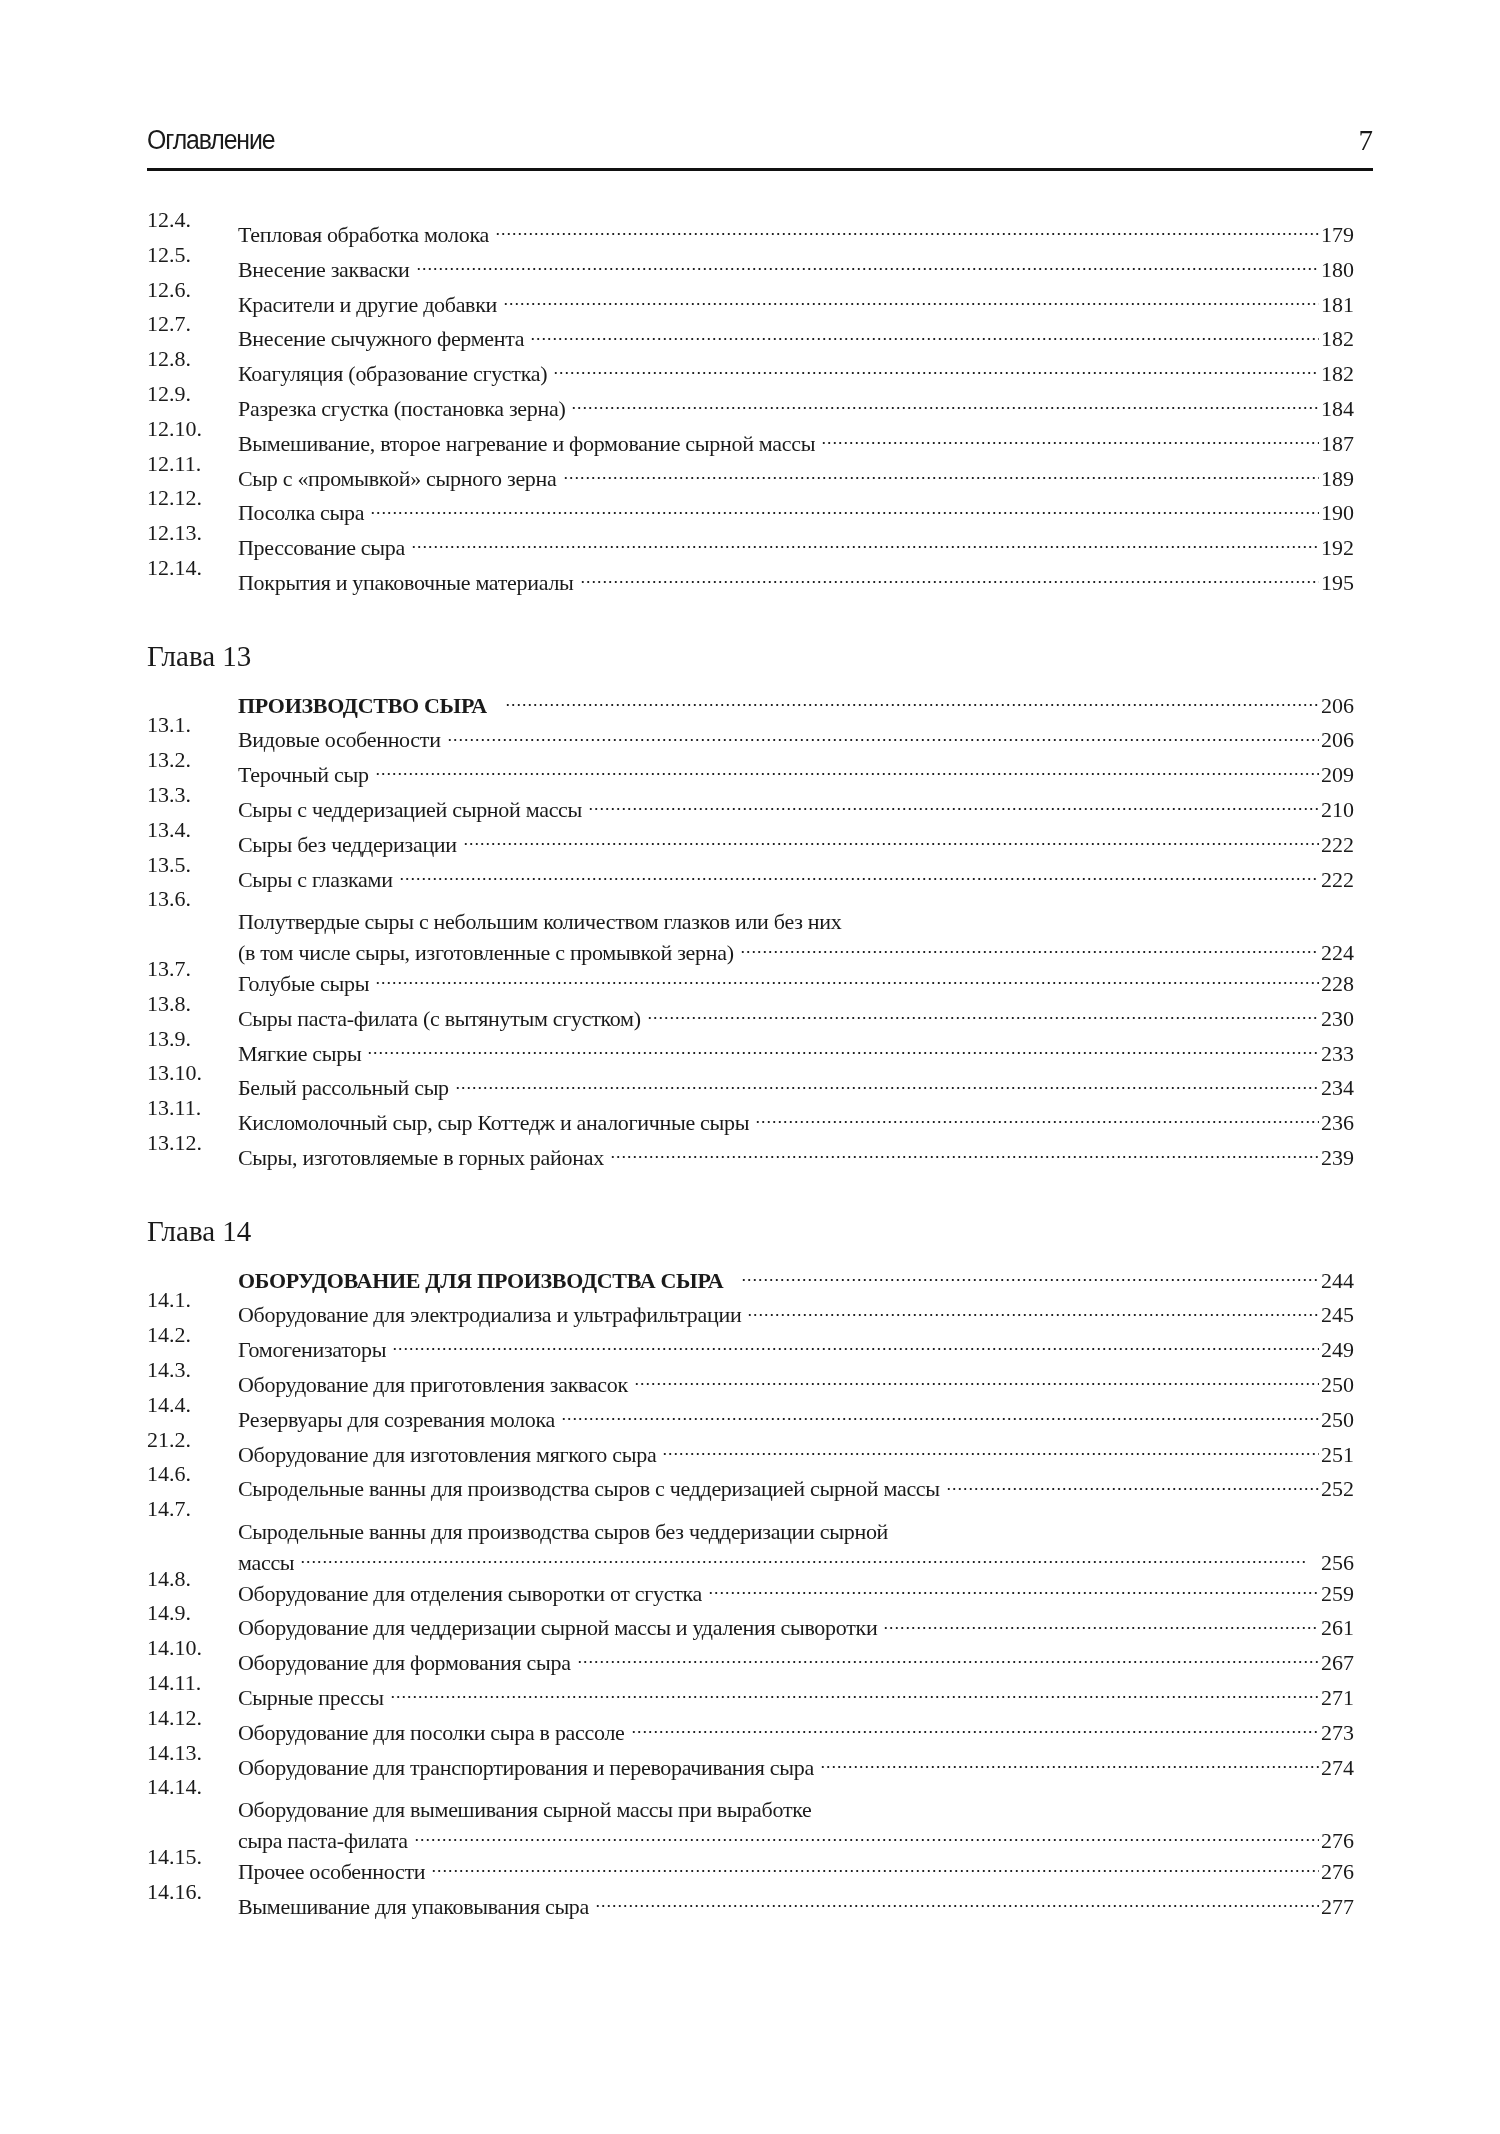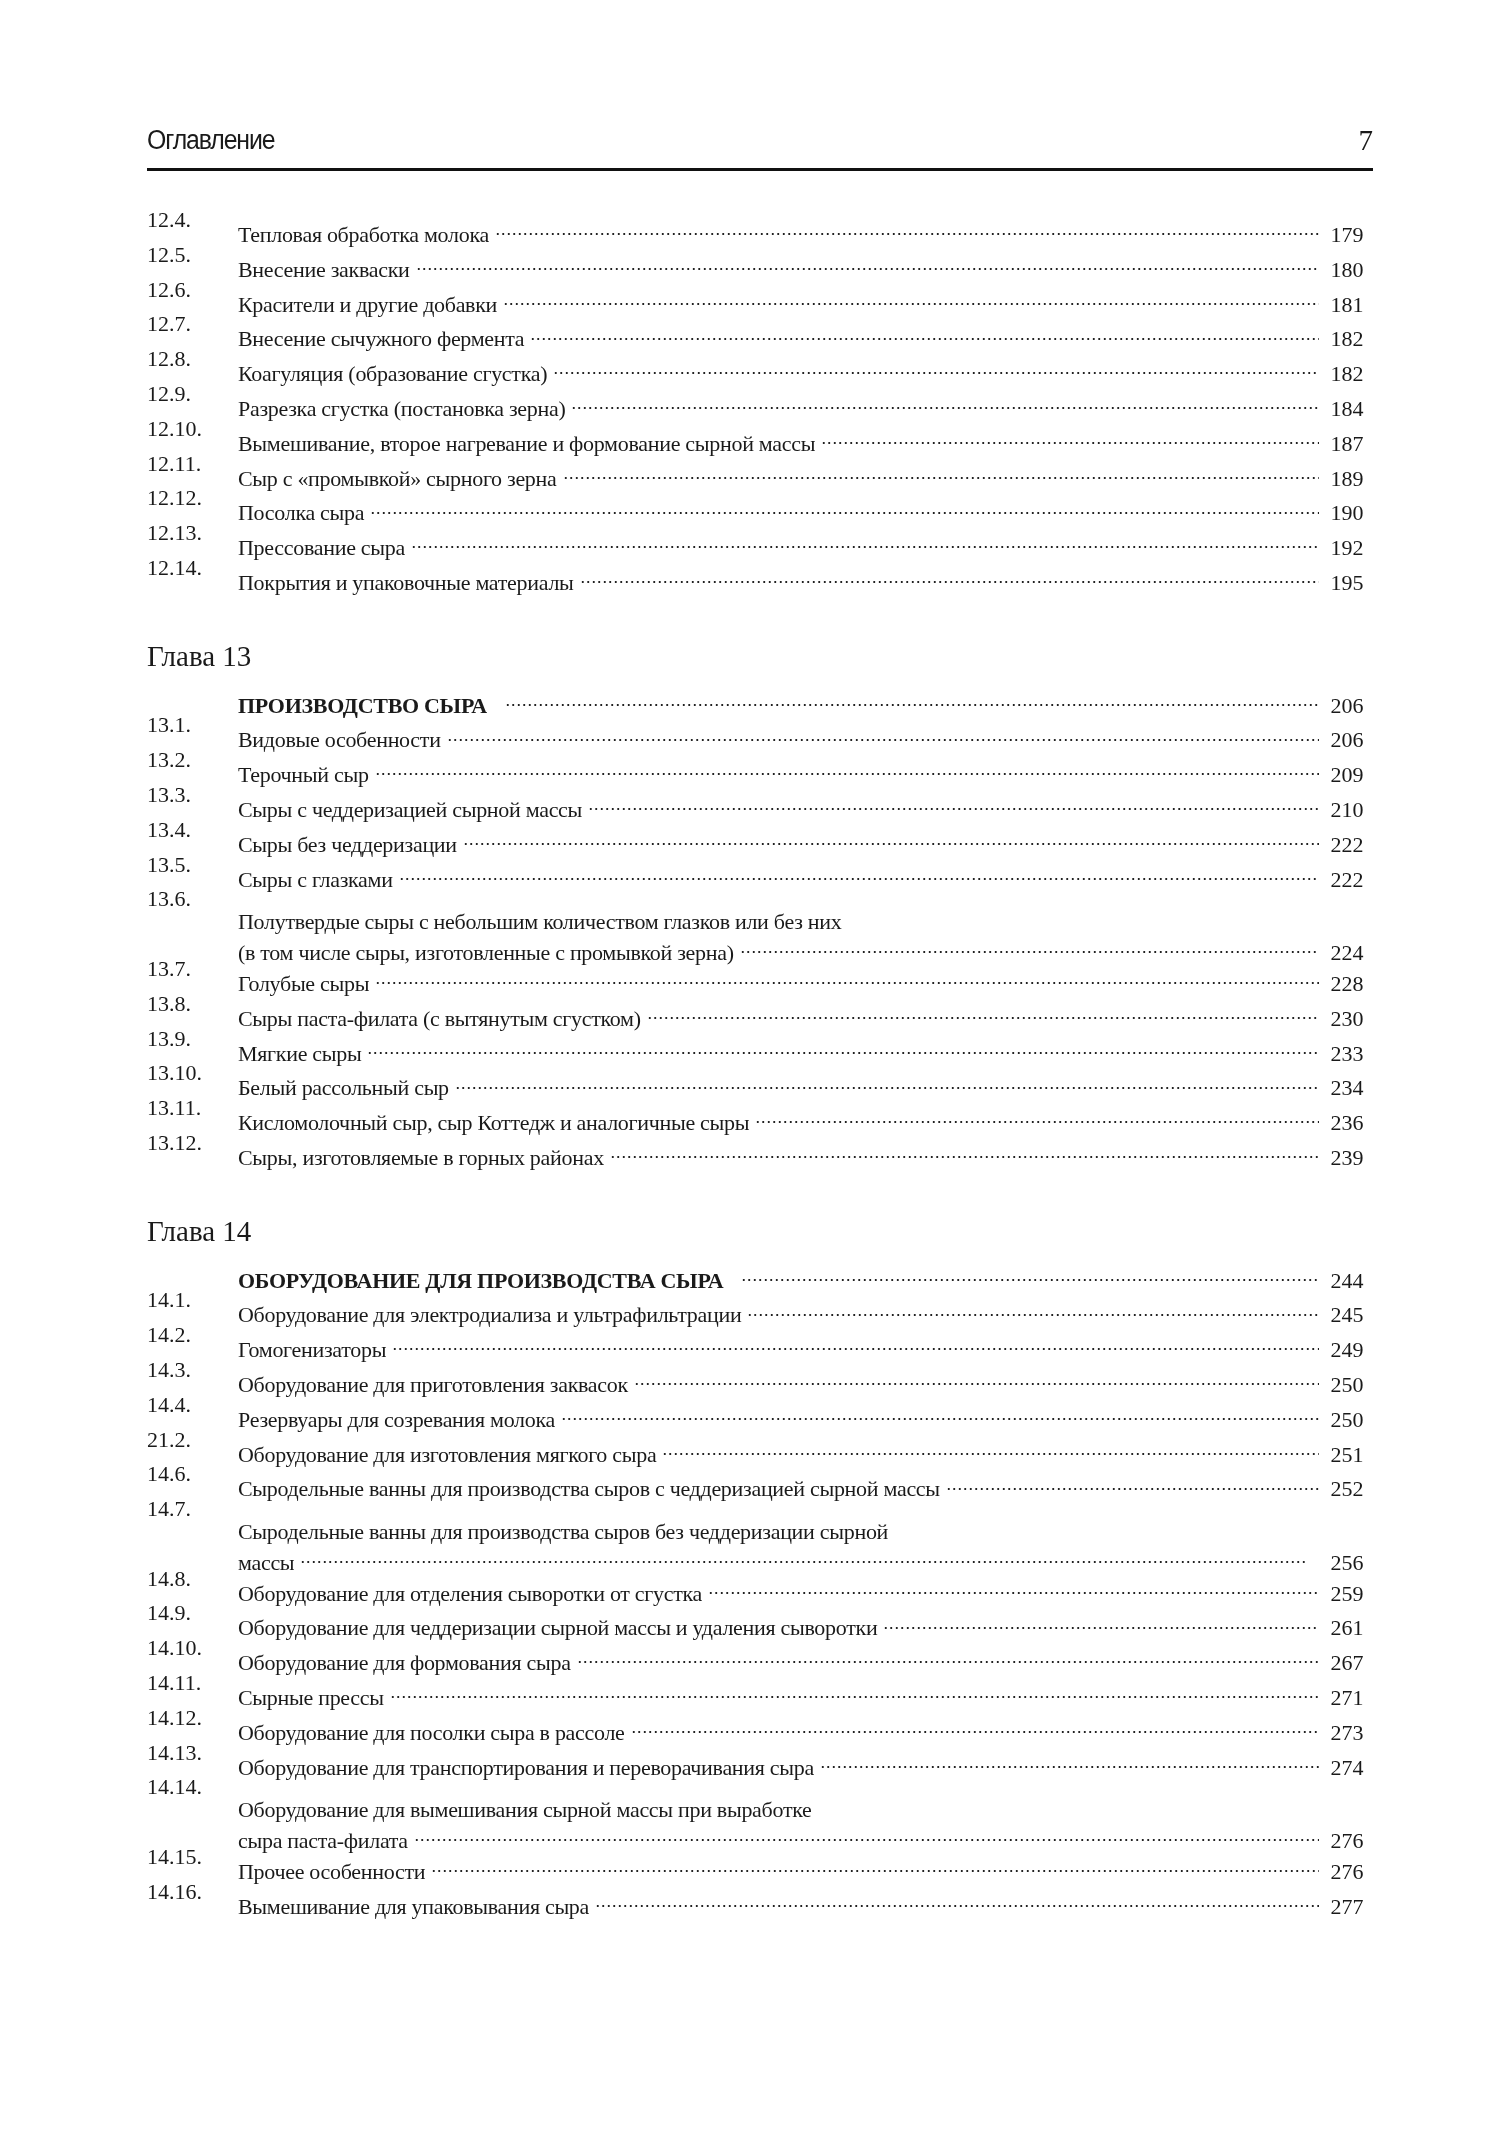--- a/index.html
+++ b/index.html
@@ -31,21 +31,21 @@
     position: absolute; left: 91px; right: 0; top: 0;
     display: flex; align-items: baseline;
   }
   .row .title { flex: 0 0 auto; letter-spacing: -0.3px; }
   .row .leader {
     flex: 1 1 auto; height: 34.8px; margin: 0 2px 0 6px;
     background-image: radial-gradient(circle, #222 1.1px, transparent 1.3px);
     background-size: 5.5px 5.5px; background-repeat: repeat-x;
     background-position: 0 24px;
   }
-  .row .pg { flex: 0 0 auto; text-align: center; min-width: 52px; margin-top: 15px; }
+  .row .pg { flex: 0 0 auto; text-align: left; min-width: 52px; margin-top: 15px; }
   .row.cont .title { padding-right: 0; margin-top: 19px; }
   .row.main .title { font-weight: bold; text-transform: none; }
   .row.main .title + .leader { margin-left: 18px; }
   .row.no-leader .body { display: block; margin-top: 23px; }
   .chapter {
     height: 34.8px; line-height: 34.8px; font-size: 29px; font-weight: normal;
     margin-top: 53px;
   }
   .row.spaced-pg .leader { margin-right: 16px; }
 </style>

